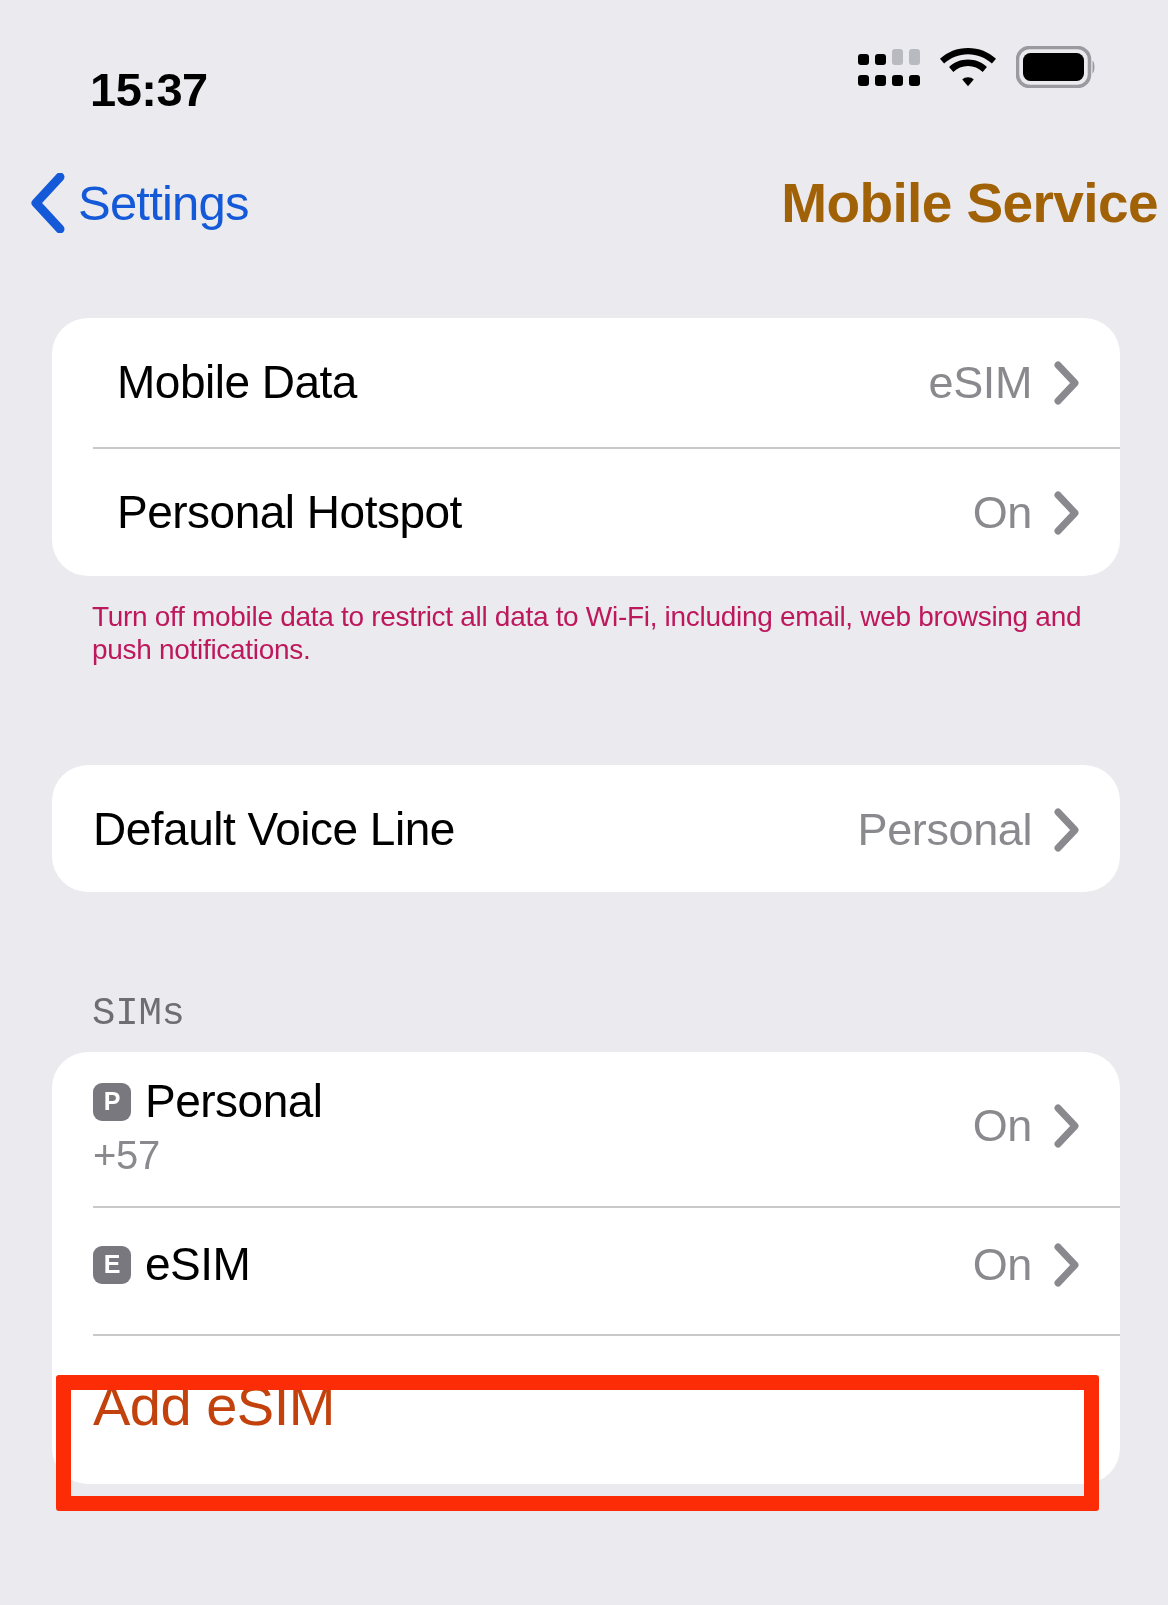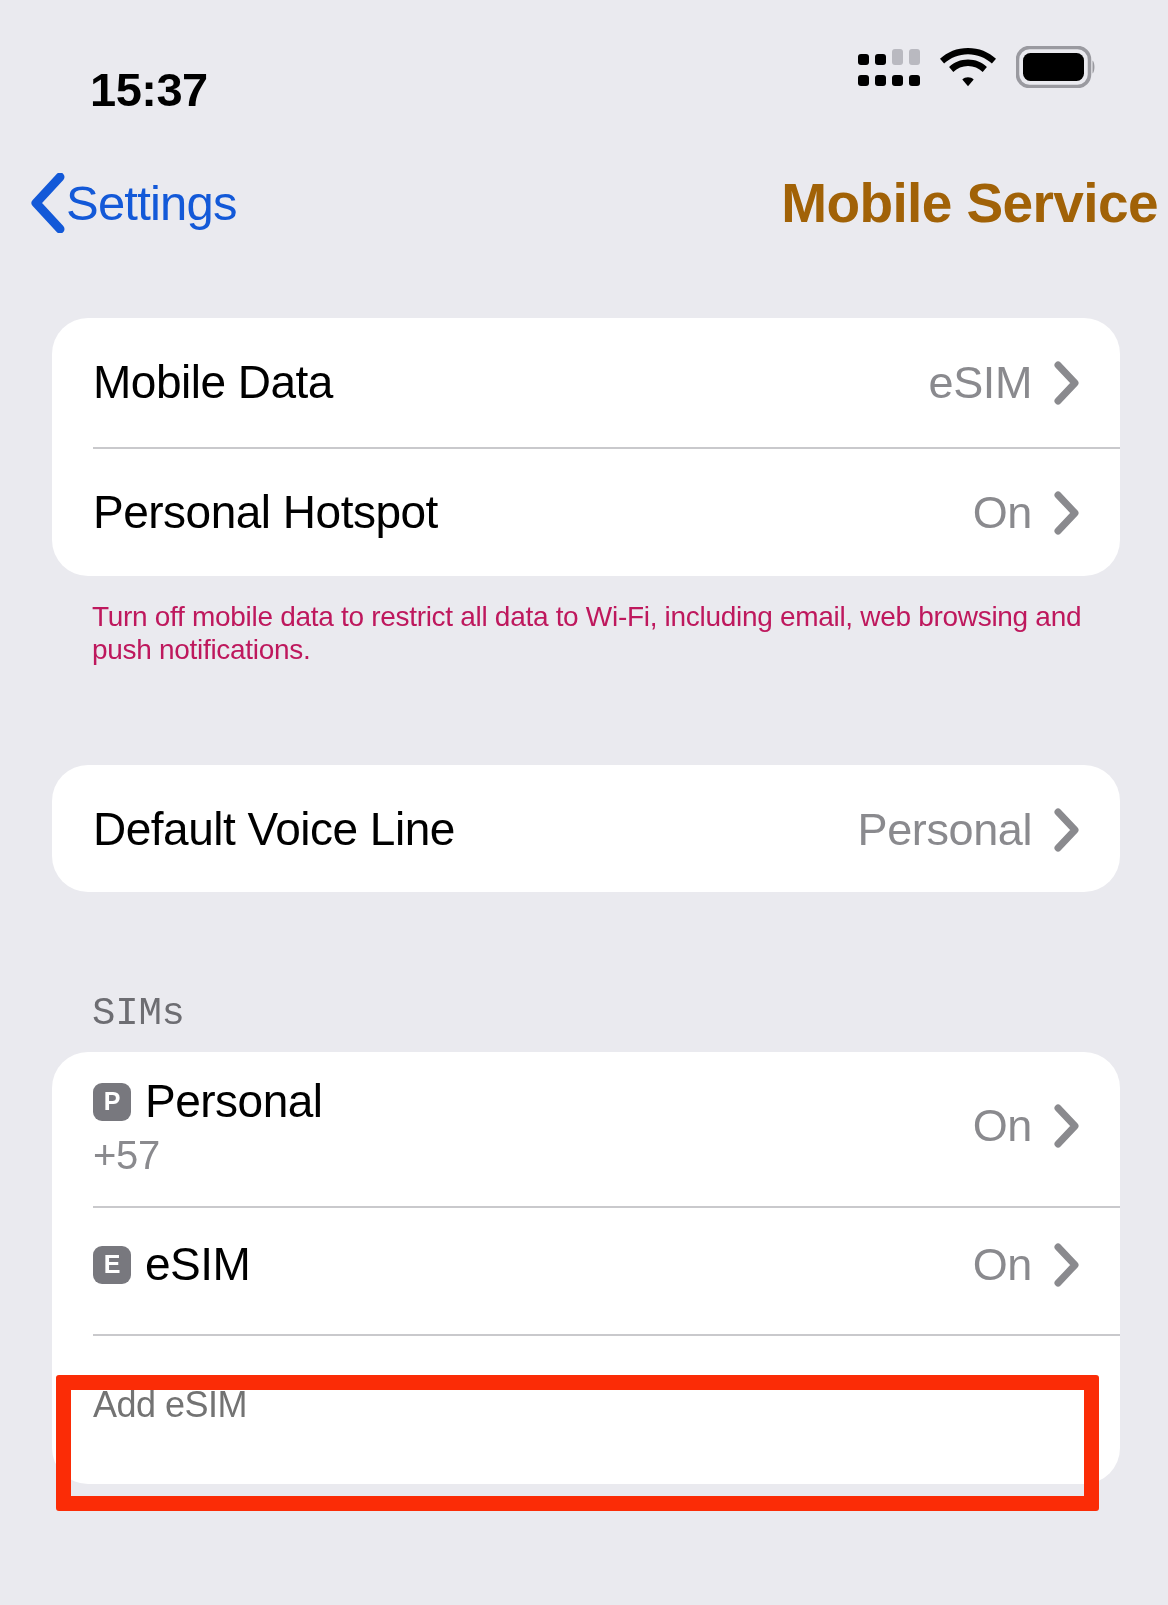--- a/index.html
+++ b/index.html
@@ -75,21 +75,21 @@
     width: 1168px;
     height: 150px;
     display: flex;
     align-items: center;
   }
   .nav-back {
     position: absolute;
     left: 28px;
     display: flex;
     align-items: center;
-    gap: 0;
+    gap: 12px;
     color: #1359d8;
     cursor: pointer;
   }
   .chev-back { display: block; }
   .nav-back-label {
     font-size: 49px;
     color: #1359d8;
     letter-spacing: -0.8px;
   }
   .nav-title {
@@ -172,22 +172,22 @@
     border-radius: 9px;
     background: #78787e;
     color: #ffffff;
     font-size: 25px;
     font-weight: bold;
     line-height: 1;
     letter-spacing: 0;
   }
 
   .link-row {
-    font-size: 36px;
-    color: #737373;
+    font-size: 56px;
+    color: #c2410c;
     letter-spacing: -0.5px;
   }
 
   
   .footer-note {
     position: absolute;
     left: 92px;
     width: 1000px;
     font-size: 28px;
     line-height: 1.19;
@@ -260,21 +260,21 @@
       <span>
         <svg class="chev-back" width="38" height="60" viewBox="0 0 38 60" aria-hidden="true">
           <path d="M32 4L8 30l24 26" fill="none" stroke="#1359d8" stroke-width="9" stroke-linecap="round" stroke-linejoin="round"></path>
         </svg>
       </span>
       <span class="nav-back-label">Settings</span>
     </div>
     <div class="nav-title">Mobile Service</div>
   </div>
 
-  <div class="card" style="top:318px; height:258px;">
+  <div class="card" style="top:318px; height:258px;padding-left:24px;">
 
     <div class="row" style="height:129px;">
       <div class="row-left">
         <div class="row-title-line">
           <span class="row-title">Mobile Data</span>
         </div>
       </div>
       <div class="row-right">
         <span class="row-value">eSIM</span>
         <span>

